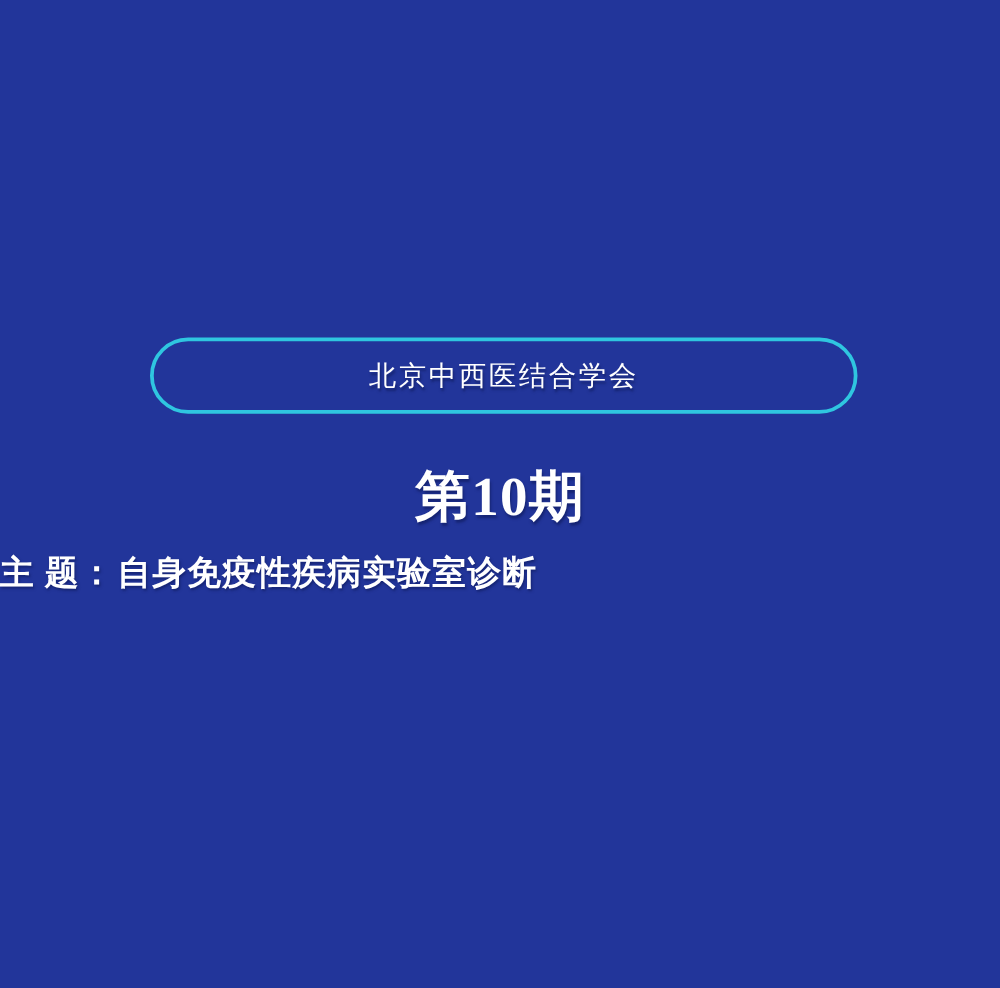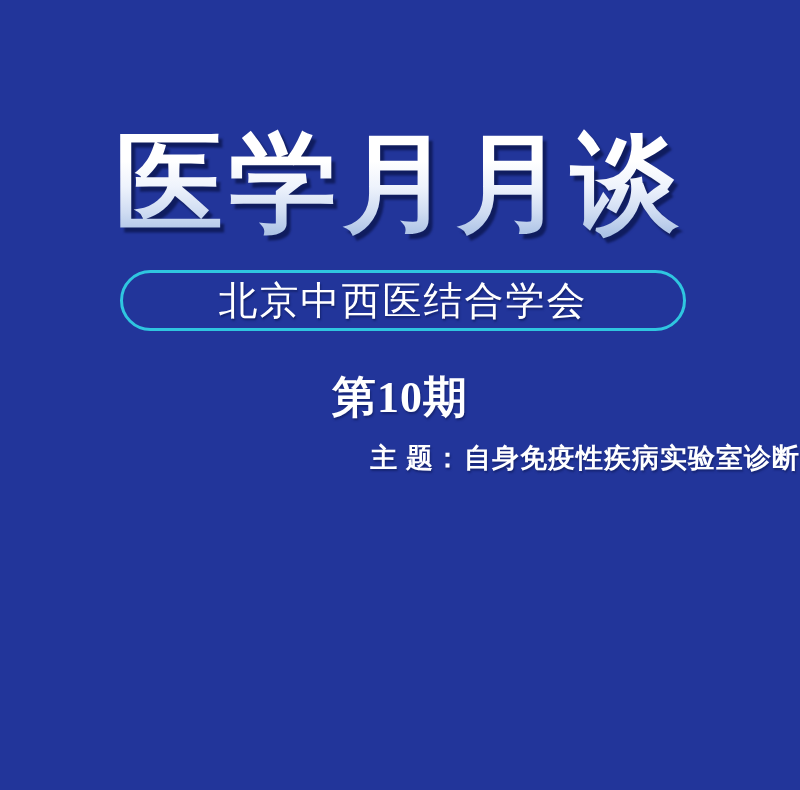--- a/index.html
+++ b/index.html
@@ -68,21 +68,21 @@
     border: 3px solid #2fc6e0;
     border-radius: 34px;
     display: flex;
     align-items: center;
     justify-content: center;
     background: transparent;
   }
 
   .pill-text {
     font-family: "Liberation Serif", "DejaVu Serif", serif;
-    font-size: 39px;
+    font-size: 22px;
     letter-spacing: 2px;
     color: #ffffff;
     white-space: nowrap;
     text-shadow: 1px 2px 2px rgba(9, 20, 75, 0.55);
   }
 
   
   .issue-no {
     position: absolute;
     left: 0;
@@ -97,40 +97,37 @@
     white-space: nowrap;
     text-shadow: 1px 2px 2px rgba(9, 20, 75, 0.5);
   }
 
   
   .topic-line {
     position: absolute;
     left: 0;
     top: 440px;
     width: 800px;
-    text-align: right;
+    text-align: left;
     font-family: "Liberation Serif", "DejaVu Serif", serif;
     font-weight: 700;
     font-size: 27px;
     letter-spacing: 1px;
     color: #ffffff;
     white-space: nowrap;
     text-shadow: 1px 2px 2px rgba(9, 20, 75, 0.5);
   }
 
   .topic-label { margin-right: 2px; }
 </style>
 </head>
 <body>
 
 <div id="poster">
 
-  <div class="title-block">
-    <span class="main-title">医学月月谈</span>
-  </div>
 
   <div class="pill">
     <span class="pill-text">北京中西医结合学会</span>
   </div>
 
   <div class="issue-no">第10期</div>
 
   <div class="topic-line">
     <span class="topic-label">主 题：</span><span class="topic-value">自身免疫性疾病实验室诊断</span>
   </div>

